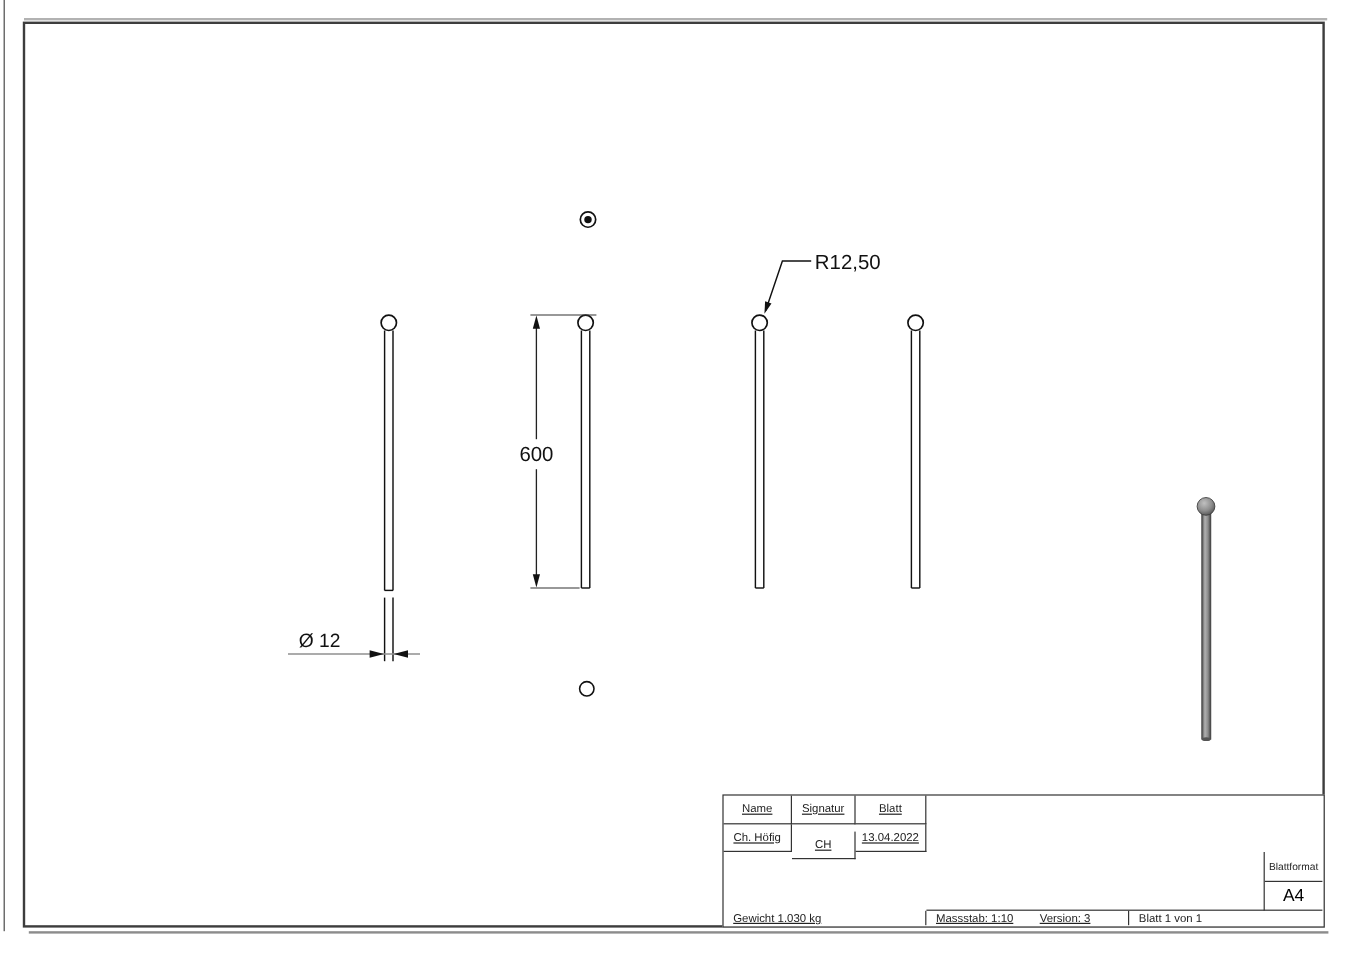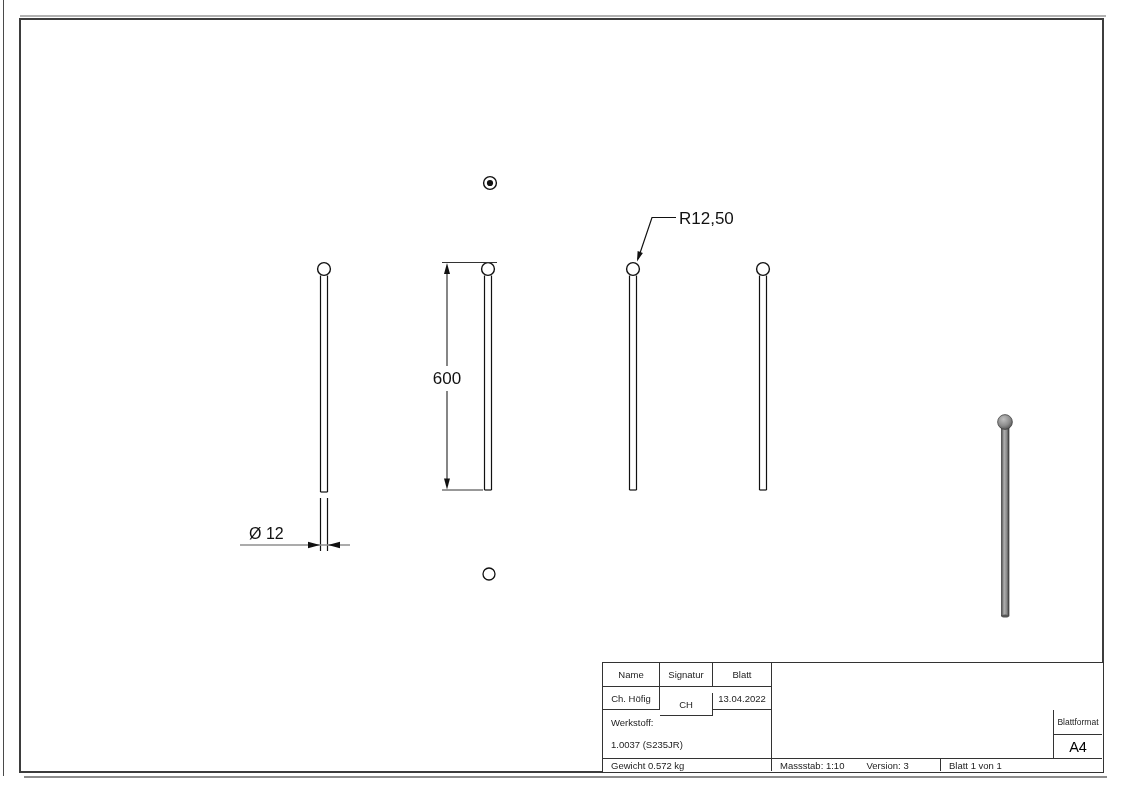--- a/index.html
+++ b/index.html
@@ -12,21 +12,21 @@
   .sheet-shadow-bottom{left:24px;top:776px;width:1083px;height:2px;background:#8c8c8c;}
   .sheet-frame{left:19px;top:18px;width:1085px;height:755px;border:2px solid #3d3d3d;box-sizing:border-box;background:transparent;}
   
   svg.drawing{left:0;top:0;width:1123px;height:794px;}
   svg text{font-family:"Liberation Sans", sans-serif;fill:#111;}
   .dim-text{font-size:17px;}
   .dia-text{font-size:16px;}
   
   .tb{left:602px;top:662px;width:502px;height:111px;border:1.5px solid #333;box-sizing:border-box;background:#fff;font-size:9.5px;color:#222;}
   .tb .cell{position:absolute;box-sizing:border-box;display:flex;align-items:center;justify-content:center;overflow:hidden;white-space:nowrap;}
-  .tb .br{border-right:1.4px solid #333;}
+  .tb .br{border-right:1.4px solid #333;text-decoration:underline;}
   .tb .bb{border-bottom:1.4px solid #333;}
   .tb .left-pad{justify-content:flex-start;padding-left:8px;}
   .art-label{position:absolute;left:8px;top:4px;font-size:9px;}
   .art-number{position:absolute;left:10px;top:13px;font-size:21px;letter-spacing:0.5px;color:#000;}
   .art-number .prefix{font-size:13px;}
   .oberflaeche{position:absolute;left:172px;top:4px;font-size:9px;}
   .oberflaeche .val{margin-left:7px;}
   .werk-label{position:absolute;left:8px;top:7px;}
   .werk-value{position:absolute;left:8px;top:29px;}
   .blattformat-label{font-size:8.5px;}
@@ -129,29 +129,25 @@
   <div class="abs tb">
     <div class="cell br bb" style="left:0;top:0;width:57px;height:24px;">Name</div>
     <div class="cell br bb" style="left:57px;top:0;width:53px;height:24px;">Signatur</div>
     <div class="cell br bb" style="left:110px;top:0;width:59px;height:24px;">Blatt</div>
 
     <div class="cell br bb" style="left:0;top:24px;width:57px;height:23px;">Ch. Höfig</div>
     <div class="cell br bb" style="left:57px;top:30px;width:53px;height:23px;">CH</div>
     <div class="cell br bb" style="left:110px;top:24px;width:59px;height:23px;">13.04.2022</div>
 
 
-    <div class="cell br bb" style="left:0;top:47px;width:169px;height:49px;justify-content:flex-start;">
-      <span class="werk-label">Werkstoff:</span>
-      <span class="werk-value">1.0037 (S235JR)</span>
-    </div>
     <div class="cell br bb" style="left:169px;top:47px;width:282px;height:49px;"></div>
     <div class="cell bb blattformat-label" style="left:451px;top:47px;width:48px;height:25px;">Blattformat</div>
     <div class="cell bb a4" style="left:451px;top:72px;width:48px;height:24px;text-align:right;">A4</div>
 
-    <div class="cell br left-pad" style="left:0;top:96px;width:169px;height:12px;">Gewicht 0.572 kg</div>
+    <div class="cell br left-pad" style="left:0;top:96px;width:169px;height:12px;">Gewicht 1.030 kg</div>
     <div class="cell br left-pad" style="left:169px;top:96px;width:169px;height:12px;">
       <span>Massstab: 1:10</span>
       <span class="massstab-gap"></span>
       <span>Version: 3</span>
     </div>
     <div class="cell left-pad" style="left:338px;top:96px;width:161px;height:12px;">Blatt 1 von 1</div>
   </div>
 
 </div>
 

